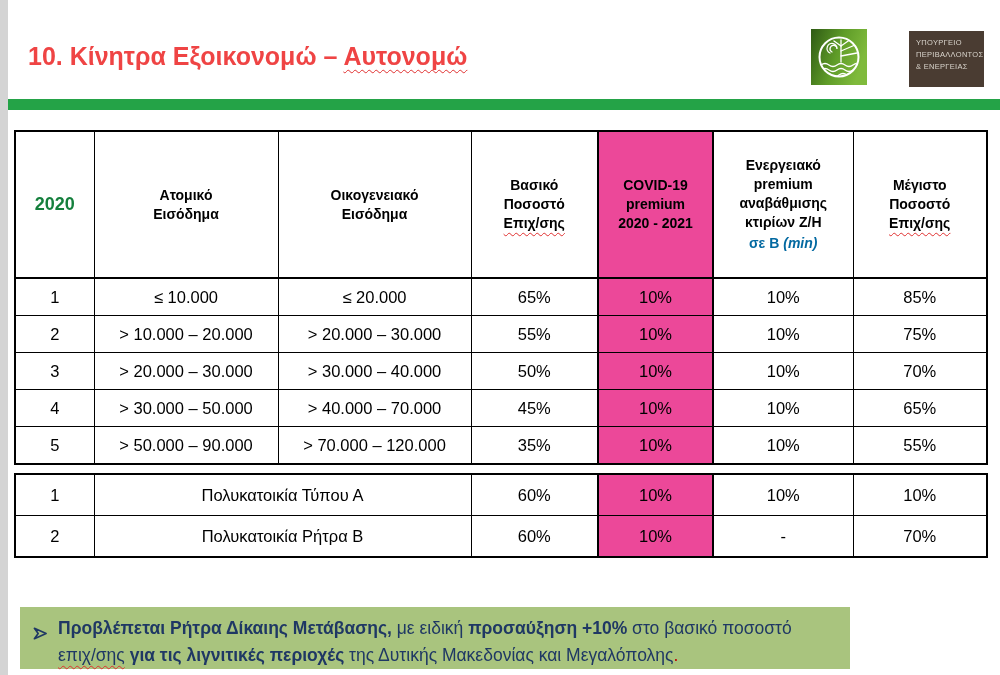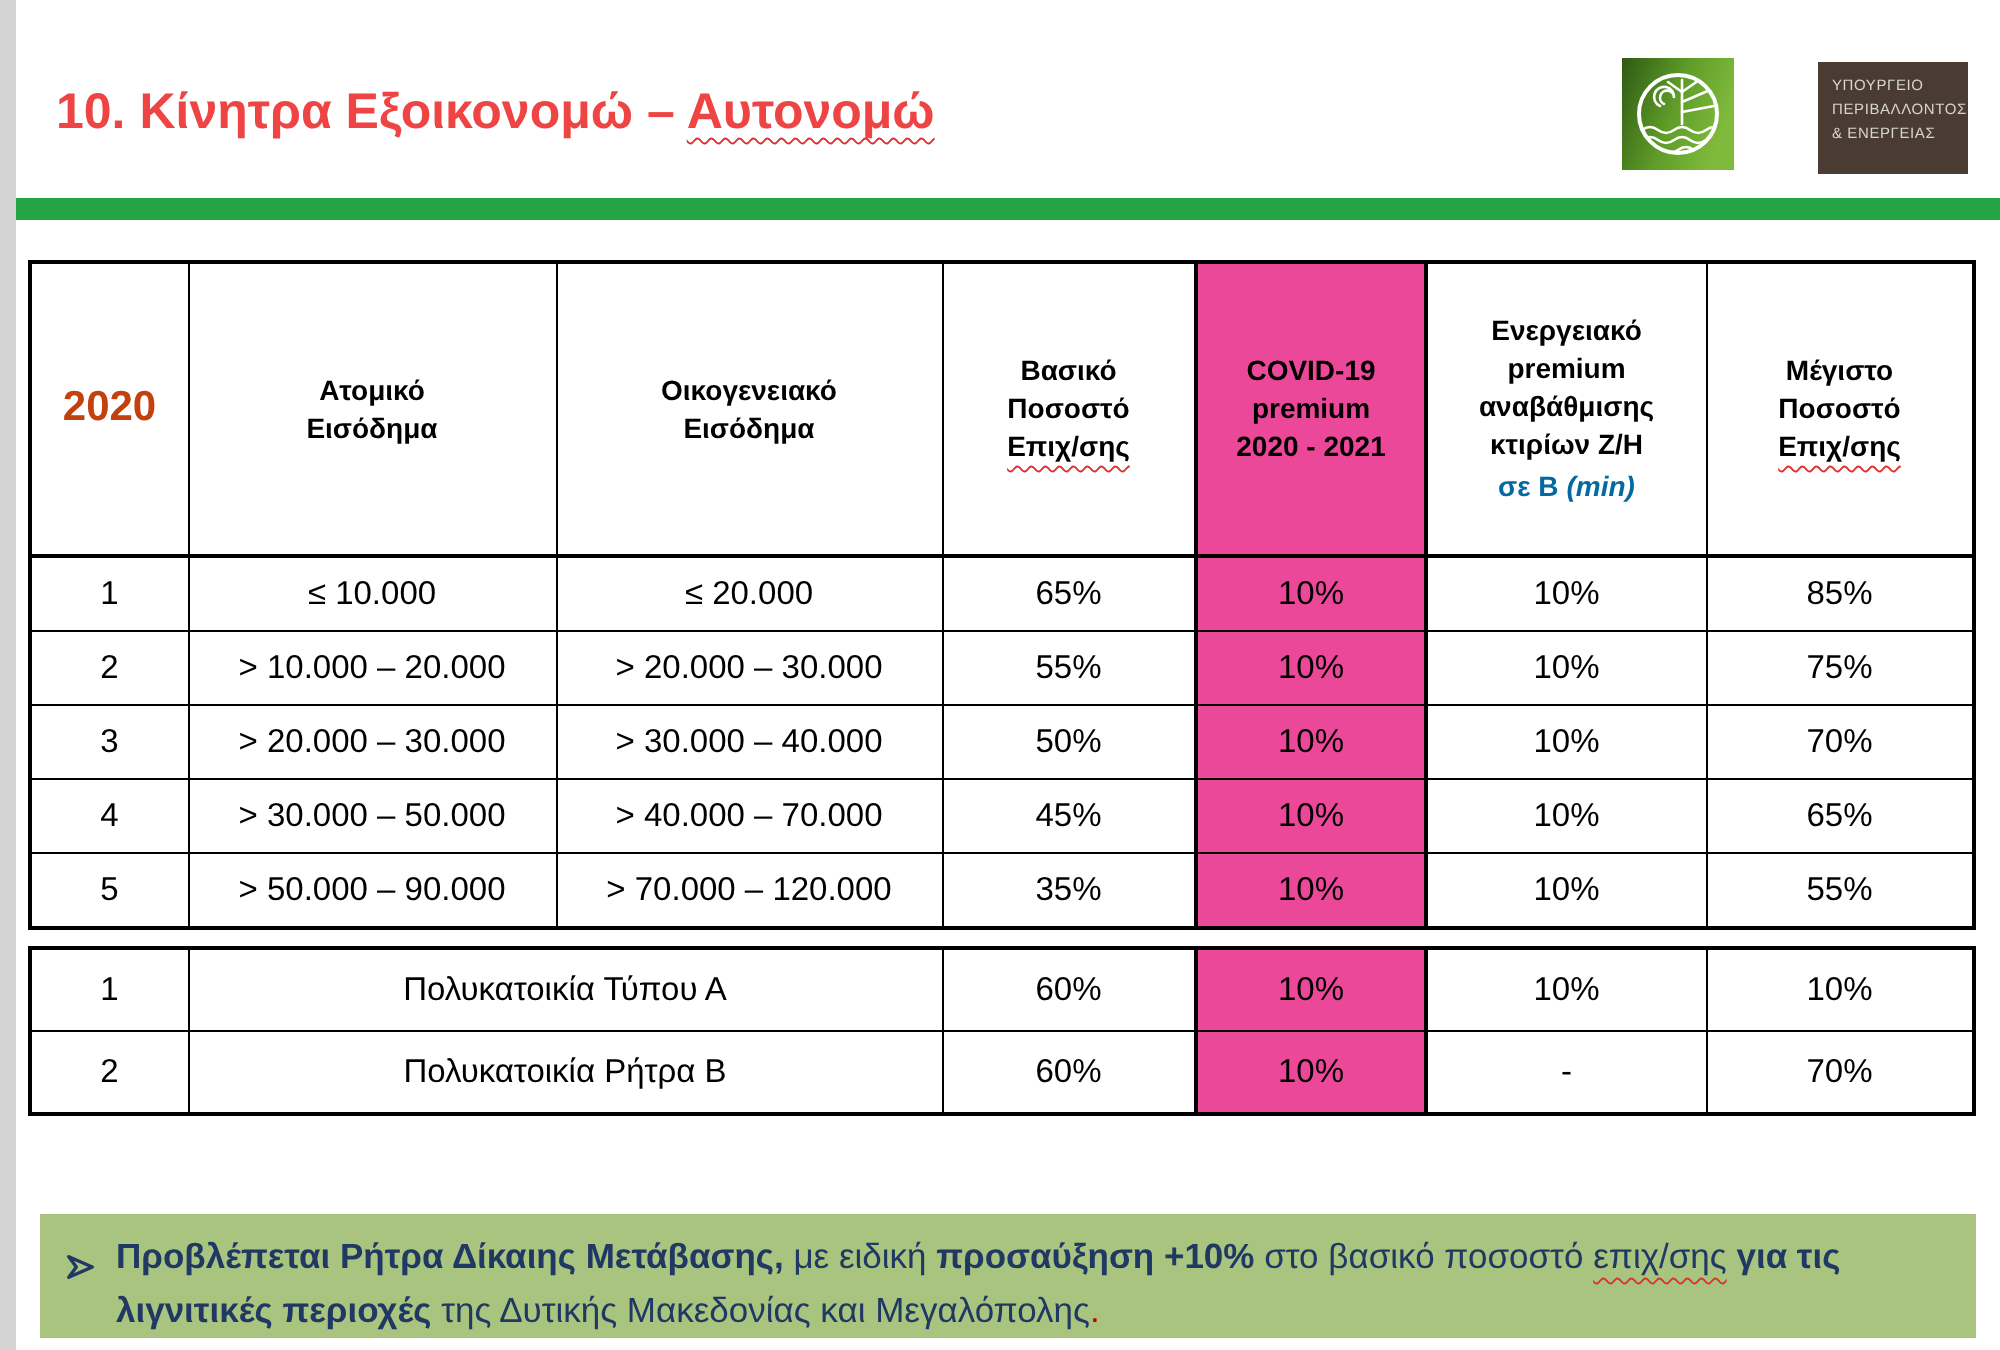--- a/index.html
+++ b/index.html
@@ -31,29 +31,29 @@
   
   .tbl-wrap { position:absolute; left:14px; }
   .t1 { top:130px; }
   .t2 { top:473px; }
   table { border-collapse:collapse; table-layout:fixed; width:972px; border:2.5px solid #000; }
   td,th { border:1.5px solid #000; text-align:center; vertical-align:middle; padding:0; color:#000; }
   thead th { border-bottom-width:2.5px; height:145px; font-size:14px; font-weight:bold; line-height:1.35; }
   tbody td { height:36px; font-size:16.5px; }
   .t2 td { height:40px; }
   .covid { background:#ec4899; border-left-width:2.5px; border-right-width:2.5px; }
-  .year-cell { color:#c2410c; font-size:21px; font-weight:bold;text-align:center; }
+  .year-cell { color:#15803d; font-size:18px; font-weight:bold;text-align:center; }
   .pre { white-space:pre-line; display:block; }
   .sq-line { display:block; }
   .blue-line { display:block; color:#0369a1; font-weight:bold; margin-top:2px; }
   .blue-line i { margin-left:4px; }
 
   
   .note {
-    position:absolute; left:20px; top:607px; width:968px; height:62px;
+    position:absolute; left:20px; top:607px; width:830px; height:62px;
     background:#a9c47e; box-sizing:border-box;
     padding:8px 24px 0 13px; display:flex; align-items:flex-start;
     color:#1f3864; font-size:17.5px; line-height:1.55;
   }
   .note .arrow { flex:0 0 auto; margin:7px 10px 0 0; }
   .note .b { font-weight:bold; }
   .note .red { color:#c00000; }
 </style>
 </head>
 <body>

